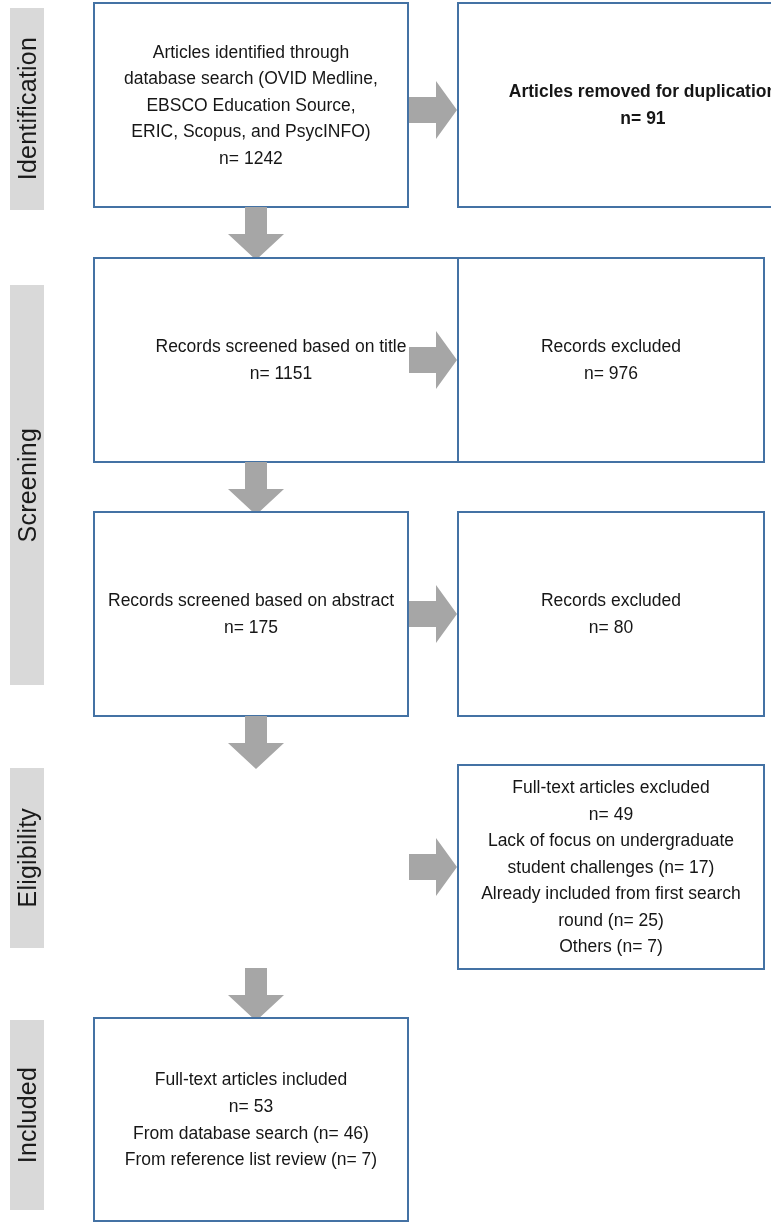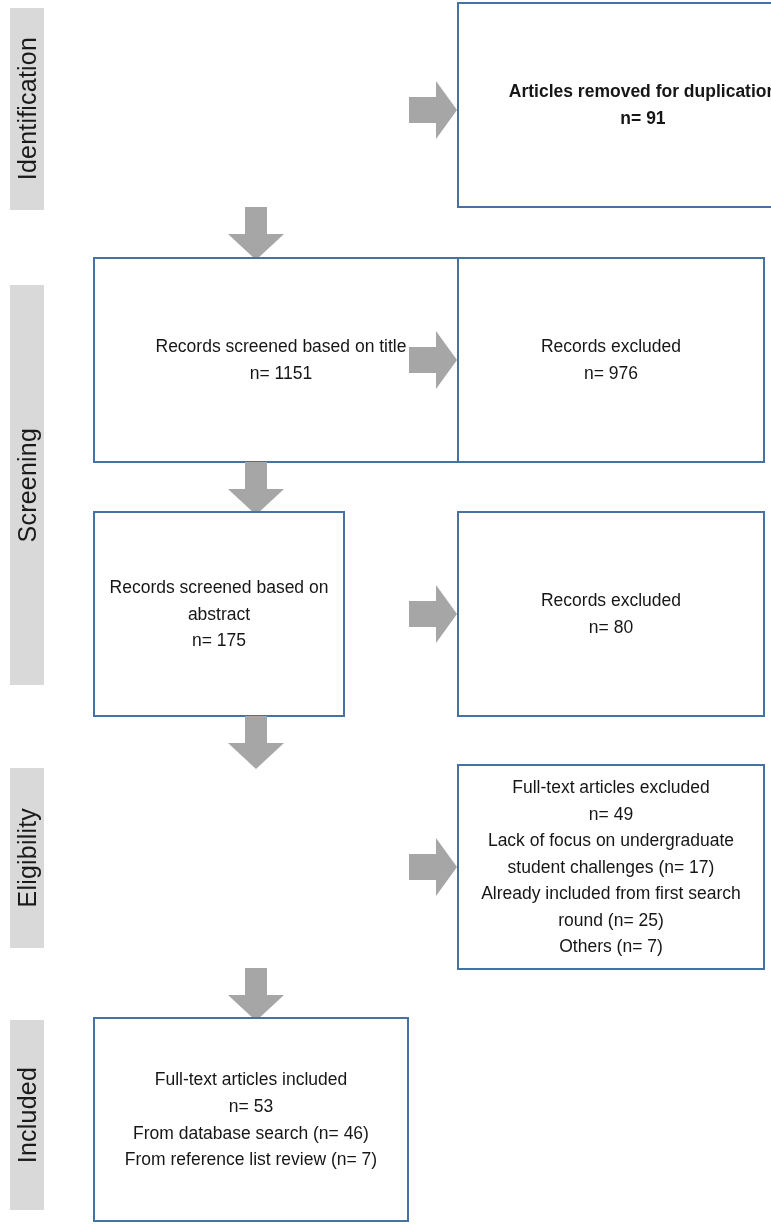--- a/index.html
+++ b/index.html
@@ -77,20 +77,27 @@
   </div>
 
   <div class="stage-band" style="left:10px; top:768px; width:34px; height:180px;">
     <span class="stage-label">Eligibility</span>
   </div>
 
   <div class="stage-band" style="left:10px; top:1020px; width:34px; height:190px;">
     <span class="stage-label">Included</span>
   </div>
 
+  <div class="flow-box" style="left:93px; top:2px; width:316px; height:206px;">
+    <div class="box-text">Articles identified through
+database search (OVID Medline,
+EBSCO Education Source,
+ERIC, Scopus, and PsycINFO)
+n= 1242</div>
+  </div>
 
   <div class="arrow" style="left:409px; top:78px; width:48px; height:64px;">
     <svg width="48" height="64" viewBox="0 0 48 64">
       <polygon points="0,19 27,19 27,3 48,32 27,61 27,45 0,45" fill="#a6a6a6"></polygon>
     </svg>
   </div>
 
   <div class="flow-box" style="left:457px; top:2px; width:372px; height:206px;font-weight:bold;">
     <div class="box-text">Articles removed for duplication
 n= 91</div>
@@ -117,21 +124,21 @@
     <div class="box-text">Records excluded
 n= 976</div>
   </div>
 
   <div class="arrow" style="left:228px; top:462px; width:56px; height:53px;">
     <svg width="56" height="53" viewBox="0 0 56 53">
       <polygon points="17,0 39,0 39,27 56,27 28,53 0,27 17,27" fill="#a6a6a6"></polygon>
     </svg>
   </div>
 
-  <div class="flow-box" style="left:93px; top:511px; width:252px; height:206px;">
+  <div class="flow-box" style="left:93px; top:511px; width:316px; height:206px;">
     <div class="box-text">Records screened based on abstract
 n= 175</div>
   </div>
 
   <div class="arrow" style="left:409px; top:582px; width:48px; height:64px;">
     <svg width="48" height="64" viewBox="0 0 48 64">
       <polygon points="0,19 27,19 27,3 48,32 27,61 27,45 0,45" fill="#a6a6a6"></polygon>
     </svg>
   </div>
 

